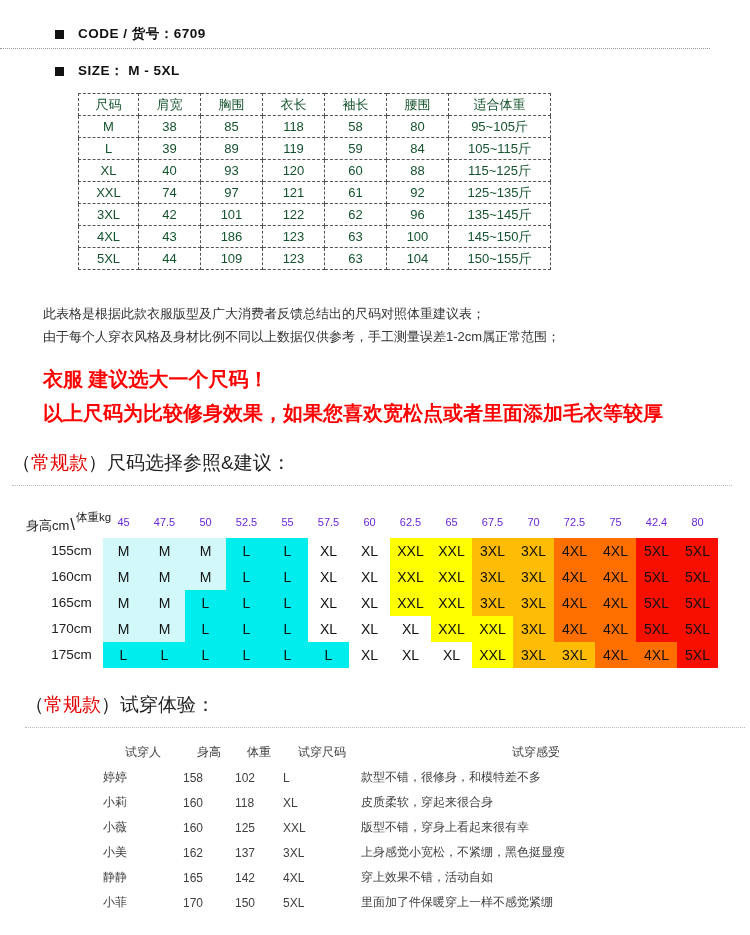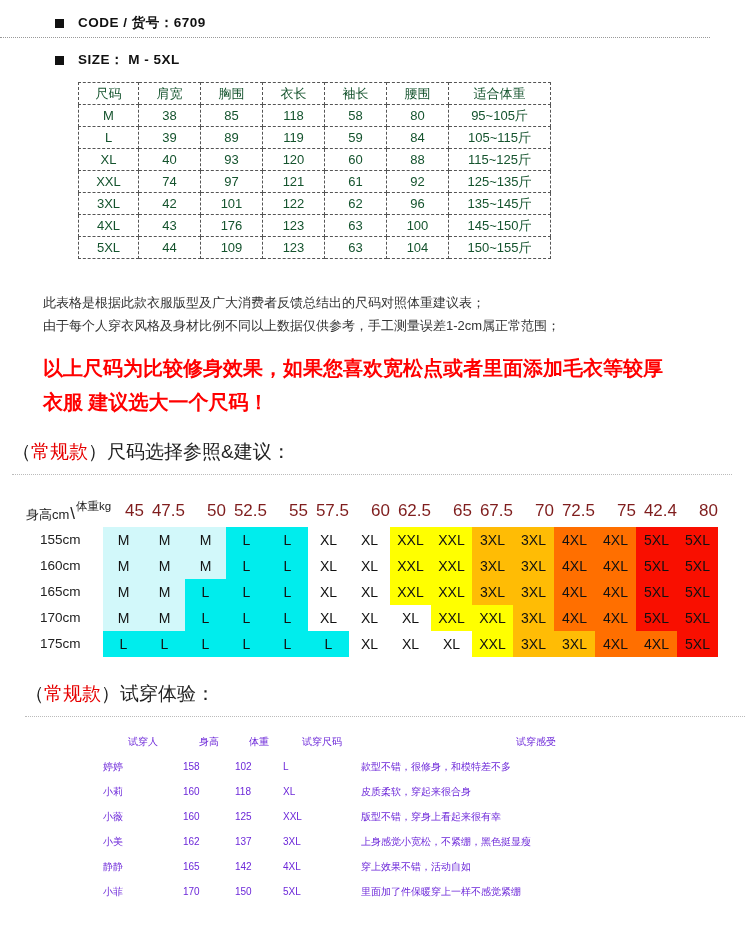--- a/index.html
+++ b/index.html
@@ -5,21 +5,21 @@
   * { margin:0; padding:0; box-sizing:border-box; }
   html,body { background:#fff; }
   body {
     width:750px; height:935px; overflow:hidden;
     font-family:"Liberation Sans","DejaVu Sans",sans-serif;
     color:#111;
   }
   .page { position:relative; width:750px; height:935px; background:#fff; }
 
   
-  .top { padding-top:11px; }
+  .top { padding-top:22px; }
   .hline { display:flex; align-items:center; gap:14px; padding-left:55px; height:24px; }
   .bullet { width:9px; height:9px; background:#111; flex:0 0 auto; }
   .hline .txt { font-size:13.5px; font-weight:bold; letter-spacing:0.5px; color:#111; }
   .rule-full { width:710px; border-top:1px dotted #999; margin-top:2px; }
   .hline.size { margin-top:10px; }
 
   
   table.size-table { border-collapse:collapse; margin:10px 0 0 78px; table-layout:fixed; }
   table.size-table td, table.size-table th {
     border:1px dashed #555; height:22px; text-align:center; vertical-align:middle;
@@ -36,32 +36,32 @@
   
   .section { margin-left:25px; width:720px; border-bottom:1px dotted #bbb; padding-bottom:9px; }
   .section .h { font-size:19px; color:#222; }
   .section .h .red { color:#e60000; }
   .sec1 { margin-top:20px;margin-left:12px; }
   .sec2 { margin-top:24px; }
 
   
   .matrix-wrap { position:relative; margin-top:20px; }
   .matrix { display:grid; grid-template-columns:63px repeat(15,41px); margin-left:40px; }
-  .matrix .wh { height:32px; line-height:32px; text-align:right; font-size:17px; color:#7f1d1d; white-space:nowrap; }
-  .matrix .rl { height:26px; line-height:26px; text-align:left; font-size:13.5px; color:#222; white-space:nowrap; }
+  .matrix .wh { height:32px; line-height:32px; text-align:center; font-size:11px; color:#6d28d9; white-space:nowrap; }
+  .matrix .rl { height:26px; line-height:26px; text-align:center; font-size:13.5px; color:#222; white-space:nowrap; }
   .matrix .cell { height:26px; line-height:26px; text-align:center; font-size:14px; color:#111; white-space:nowrap; }
   .corner { position:absolute; left:26px; top:4px; white-space:nowrap; font-size:13px; color:#222; }
   .corner .slash { font-size:17px; padding:0 1px; }
   .corner .cw { font-size:11.5px; vertical-align:9px; }
 
   
   table.tryon { border-collapse:collapse; margin:12px 0 0 103px; table-layout:fixed; }
   table.tryon td, table.tryon th {
-    height:25px; vertical-align:middle; font-size:10px;
-    font-weight:normal; color:#6d28d9; white-space:nowrap; padding:0;
+    height:25px; vertical-align:middle; font-size:12px;
+    font-weight:normal; color:#404040; white-space:nowrap; padding:0;
   }
   table.tryon col.p  { width:80px; }
   table.tryon col.h  { width:52px; }
   table.tryon col.w  { width:48px; }
   table.tryon col.s  { width:78px; }
   table.tryon col.f  { width:350px; }
 </style>
 </head>
 <body>
 
@@ -142,21 +142,21 @@
           <td>42</td>
           <td>101</td>
           <td>122</td>
           <td>62</td>
           <td>96</td>
           <td>135~145斤</td>
         </tr>
         <tr>
           <td>4XL</td>
           <td>43</td>
-          <td>176</td>
+          <td>186</td>
           <td>123</td>
           <td>63</td>
           <td>100</td>
           <td>145~150斤</td>
         </tr>
         <tr>
           <td>5XL</td>
           <td>44</td>
           <td>109</td>
           <td>123</td>
@@ -166,22 +166,22 @@
         </tr>
       </tbody>
   </table>
 
   <div class="notes">
     <p>此表格是根据此款衣服版型及广大消费者反馈总结出的尺码对照体重建议表；</p>
     <p>由于每个人穿衣风格及身材比例不同以上数据仅供参考，手工测量误差1-2cm属正常范围；</p>
   </div>
 
   <div class="warning">
+    <p>衣服  建议选大一个尺码！</p>
     <p>以上尺码为比较修身效果，如果您喜欢宽松点或者里面添加毛衣等较厚</p>
-    <p>衣服  建议选大一个尺码！</p>
   </div>
 
   <div class="section sec1">
     <span class="h"><span>（</span><span class="red">常规款</span><span>）尺码选择参照&amp;建议：</span></span>
   </div>
 
   <div class="matrix-wrap">
     <div class="corner">
       <span class="ch">身高cm</span><span class="slash">\</span><span class="cw">体重kg</span>
     </div>

